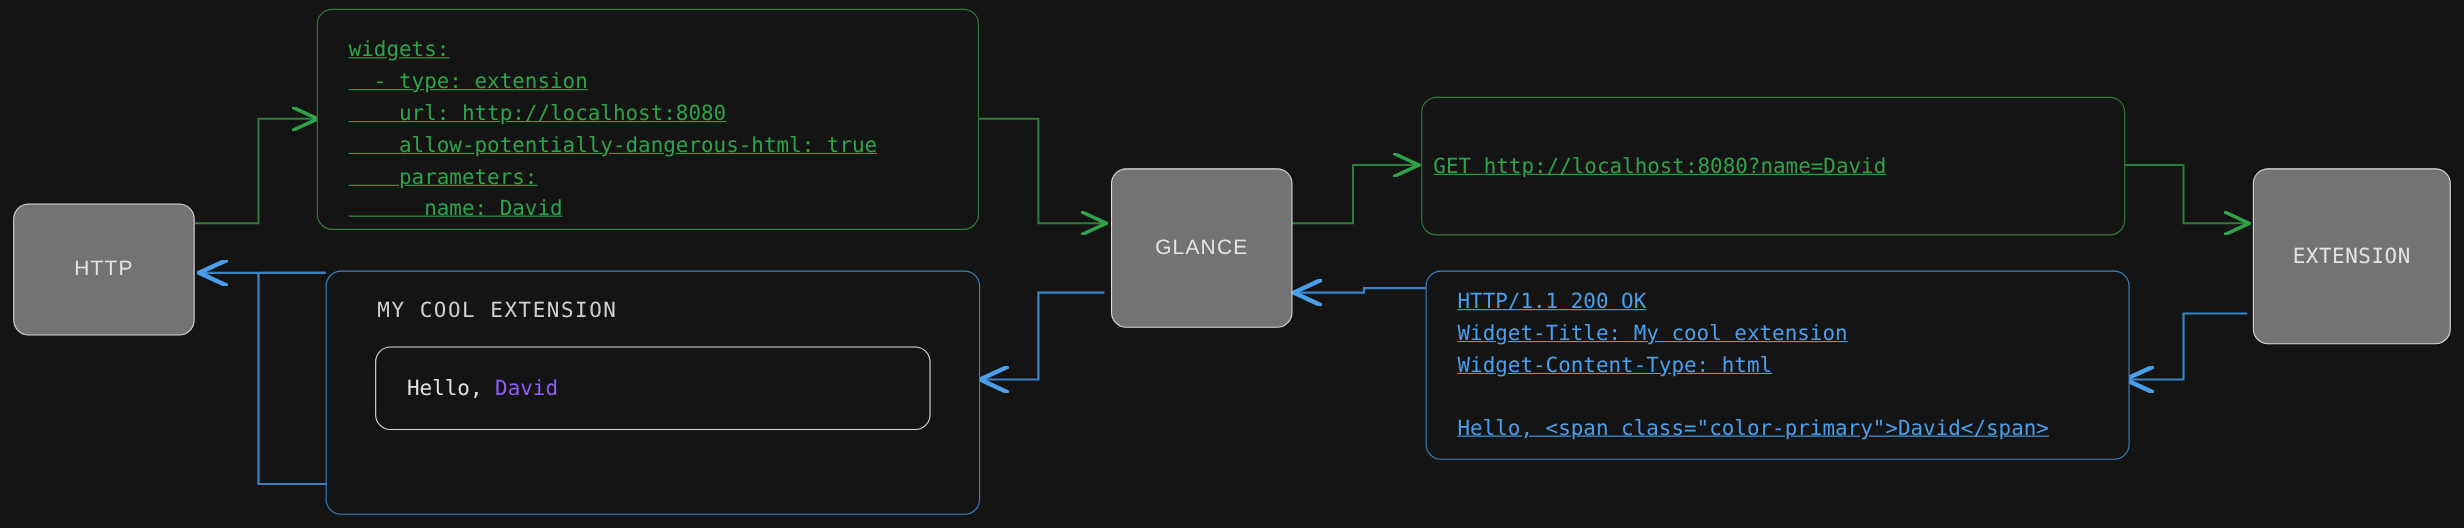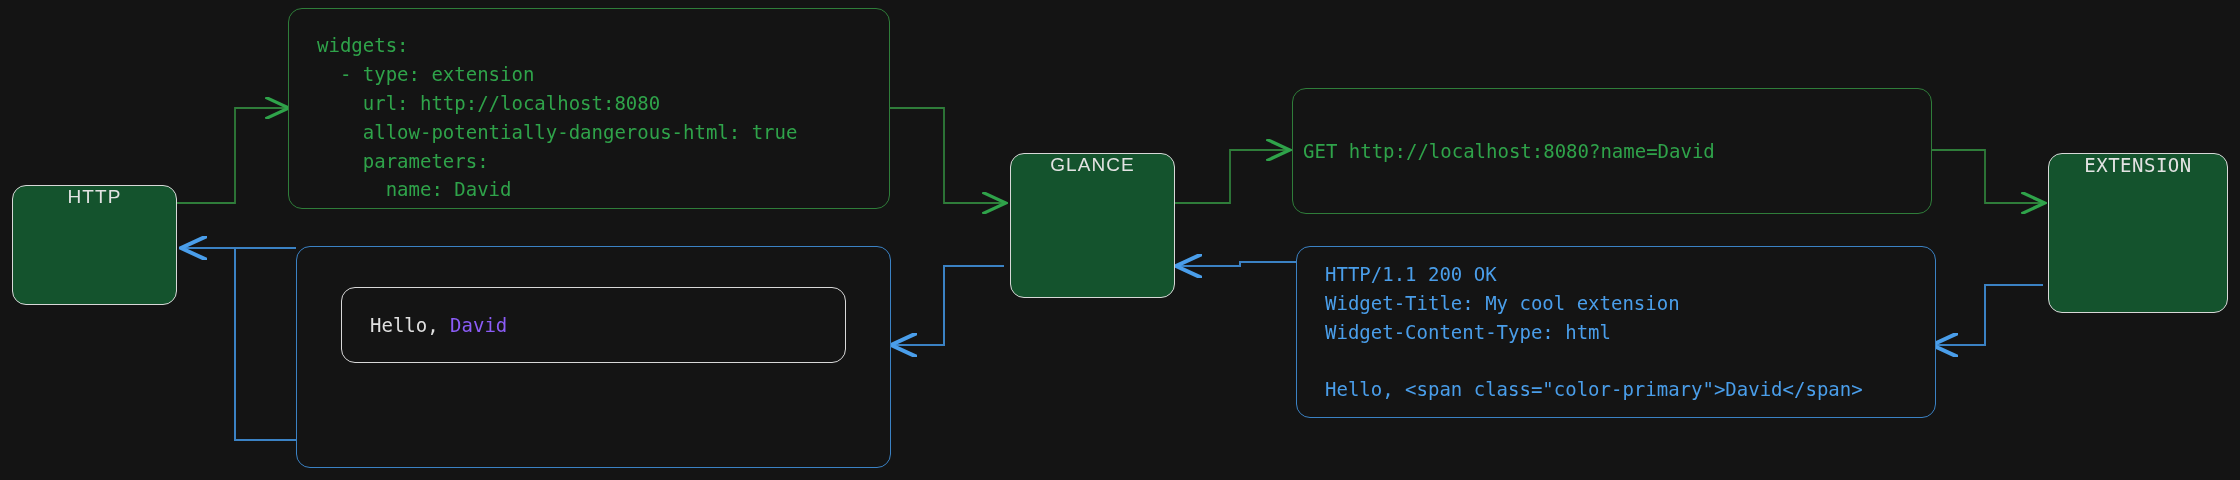--- a/index.html
+++ b/index.html
@@ -10,22 +10,22 @@
     overflow:hidden;
   }
   #stage { position:relative; width:2240px; height:480px; }
 
   svg.wires { position:absolute; inset:0; width:2240px; height:480px; pointer-events:none; }
 
   .node {
     position:absolute;
     border:1.6px solid #d8d8d8;
     border-radius:14px;
-    background:#14532d;
-    display:flex; justify-content:center;
+    background:#737373;
+    display:flex; align-items:center; justify-content:center;
     color:#e3e3e3;
     font-family:"Liberation Sans", sans-serif;
     font-size:19px;
     letter-spacing:1.1px;
   }
   .node.mono { font-family:"DejaVu Sans Mono", monospace; letter-spacing:0.5px; }
 
   .box {
     position:absolute;
     border-radius:14px;
@@ -35,20 +35,21 @@
   }
   .box.green { border-color:#2f7d3a; }
   .box.blue  { border-color:#3b82c4; }
   .box.plain { border-color:#3b82c4; }
 
   pre.code {
     font-family:"DejaVu Sans Mono", monospace;
     font-size:19px;
     line-height:1.52;
     white-space:pre;
+    text-decoration:underline;
   }
   pre.code.green { color:#2fa34a; }
   pre.code.blue  { color:#4a9eea; }
 
   .ext-title {
     font-family:"DejaVu Sans Mono", monospace;
     font-size:19px;
     color:#cfcfcf;
     letter-spacing:1.4px;
     padding:6px 0 0 46px;
@@ -140,18 +141,19 @@
 
   <div class="box blue" style="left:1296px; top:246px; width:640px; height:172px; display:flex; align-items:center;">
     <pre class="code blue">HTTP/1.1 200 OK
 Widget-Title: My cool extension
 Widget-Content-Type: html
 
 Hello, &lt;span class="color-primary"&gt;David&lt;/span&gt;</pre>
   </div>
 
   <div class="box plain" style="left:296px; top:246px; width:595px; height:222px; padding:18px 0 0 0;">
+    <div class="ext-title">MY COOL EXTENSION</div>
     <div class="ext-inner">
       <span>Hello, </span><span class="accent">David</span>
     </div>
   </div>
 
 </div>
 
 </body></html>

